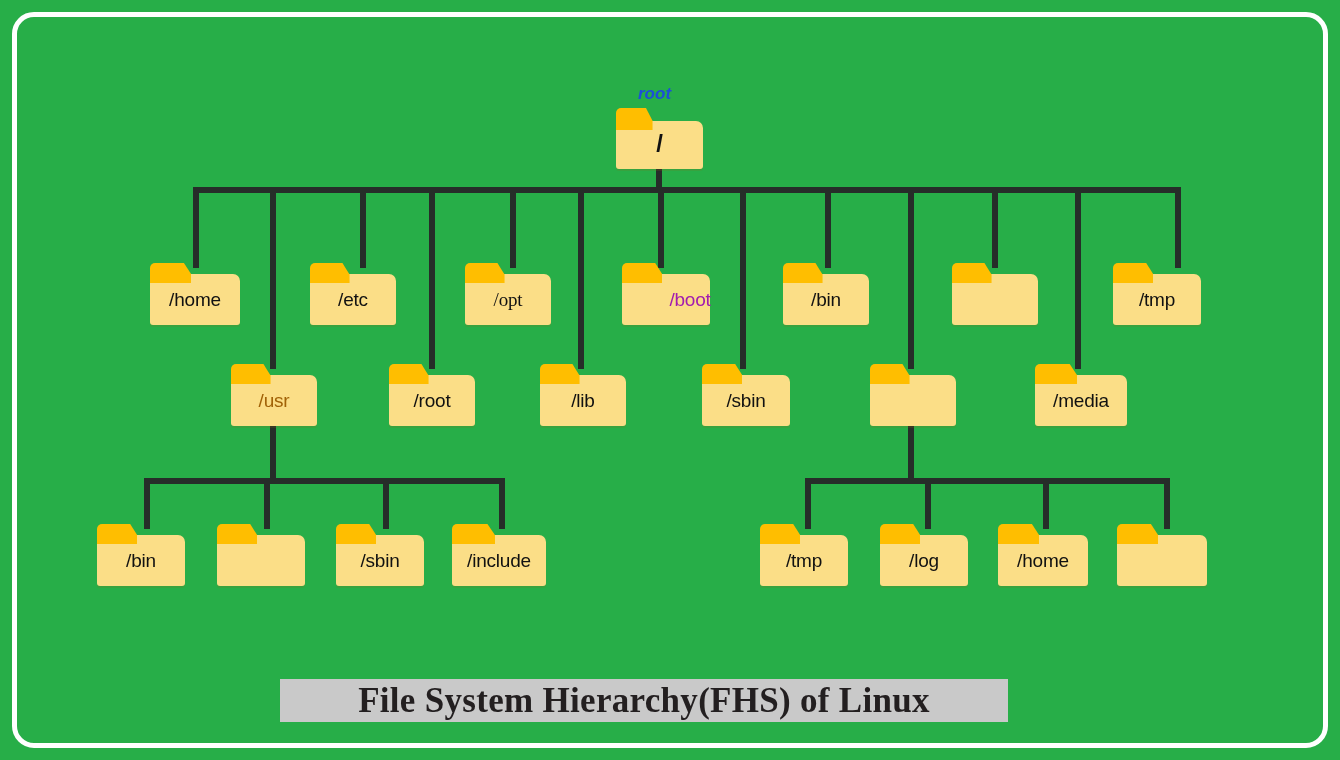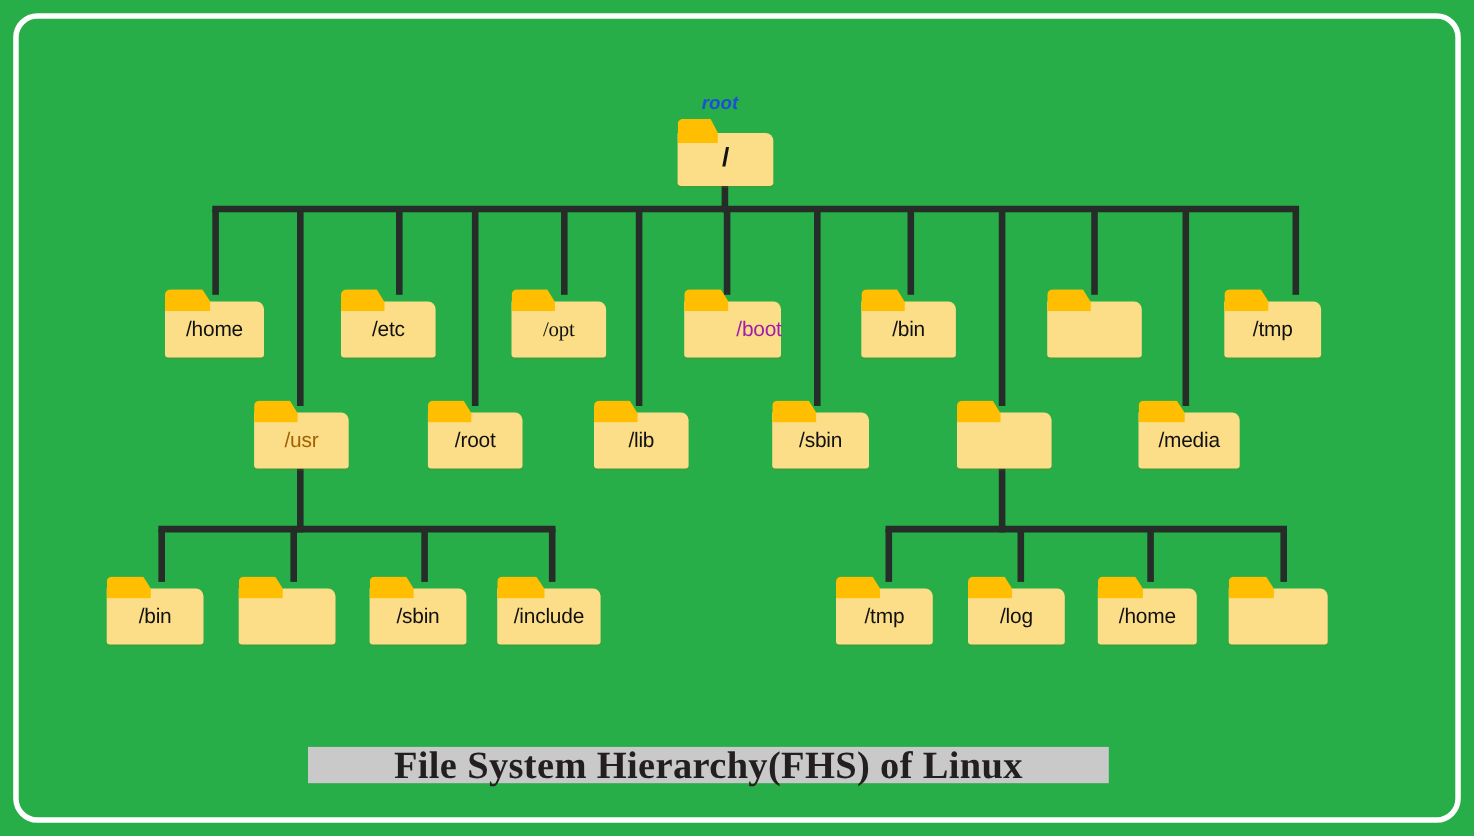--- a/index.html
+++ b/index.html
@@ -241,16 +241,16 @@
         <div class="folder-label" style="color: rgb(17, 17, 17);">/home</div>
       </div>
       <div class="node" style="left: 1117px; top: 524px; width: 90px; height: 62px;">
         <div class="folder-body" style="background: rgb(251, 222, 135);"></div>
         <div class="folder-tab" style="background: rgb(255, 190, 0);"></div>
       </div>
     </div>
 
   <div class="root-caption" style="left: 638px; top: 84px; color: #1d4ed8; font-style: italic;">root</div>
 
-  <div class="title-band" style="left: 280px; top: 679px; width: 728px; height: 33px; background: rgb(201, 201, 201); color: rgb(35, 31, 32);">File System Hierarchy(FHS) of Linux</div>
+  <div class="title-band" style="left: 280px; top: 679px; width: 728px; height: 43px; background: rgb(201, 201, 201); color: rgb(35, 31, 32);">File System Hierarchy(FHS) of Linux</div>
 
   <div class="inner-frame" style="border-color: rgb(255, 255, 255);"></div>
 </div>
 
 </body></html>

